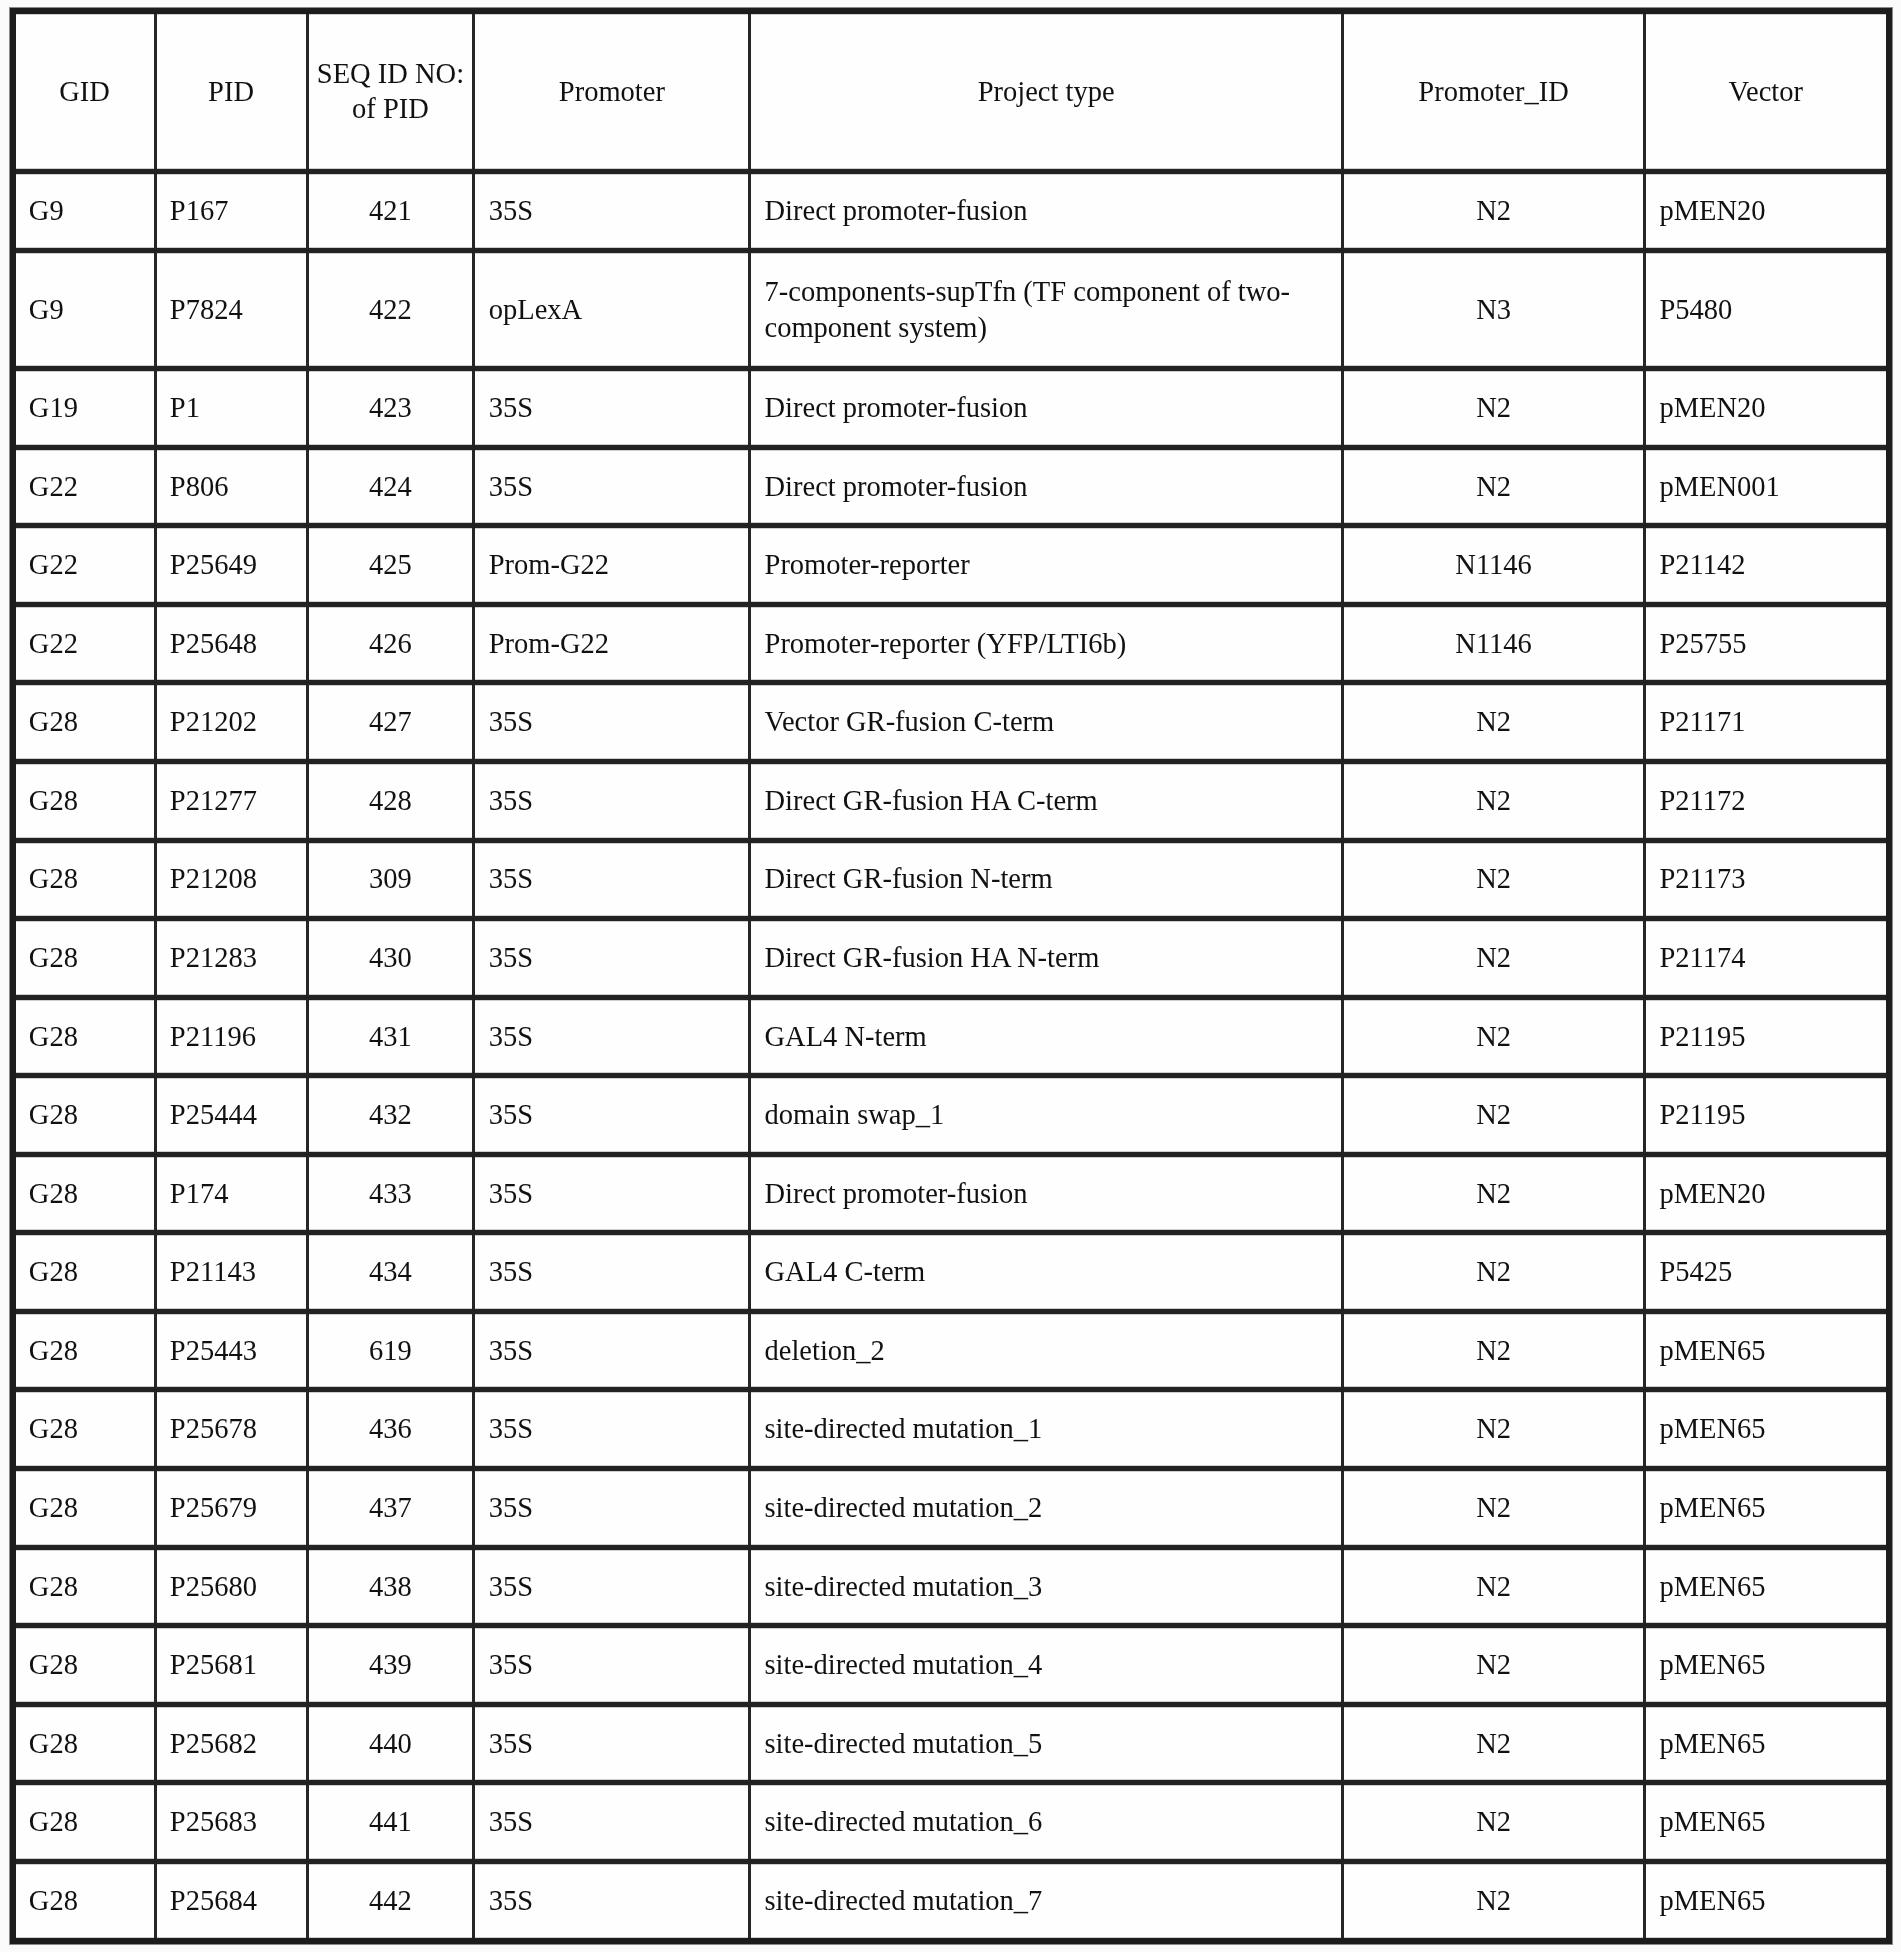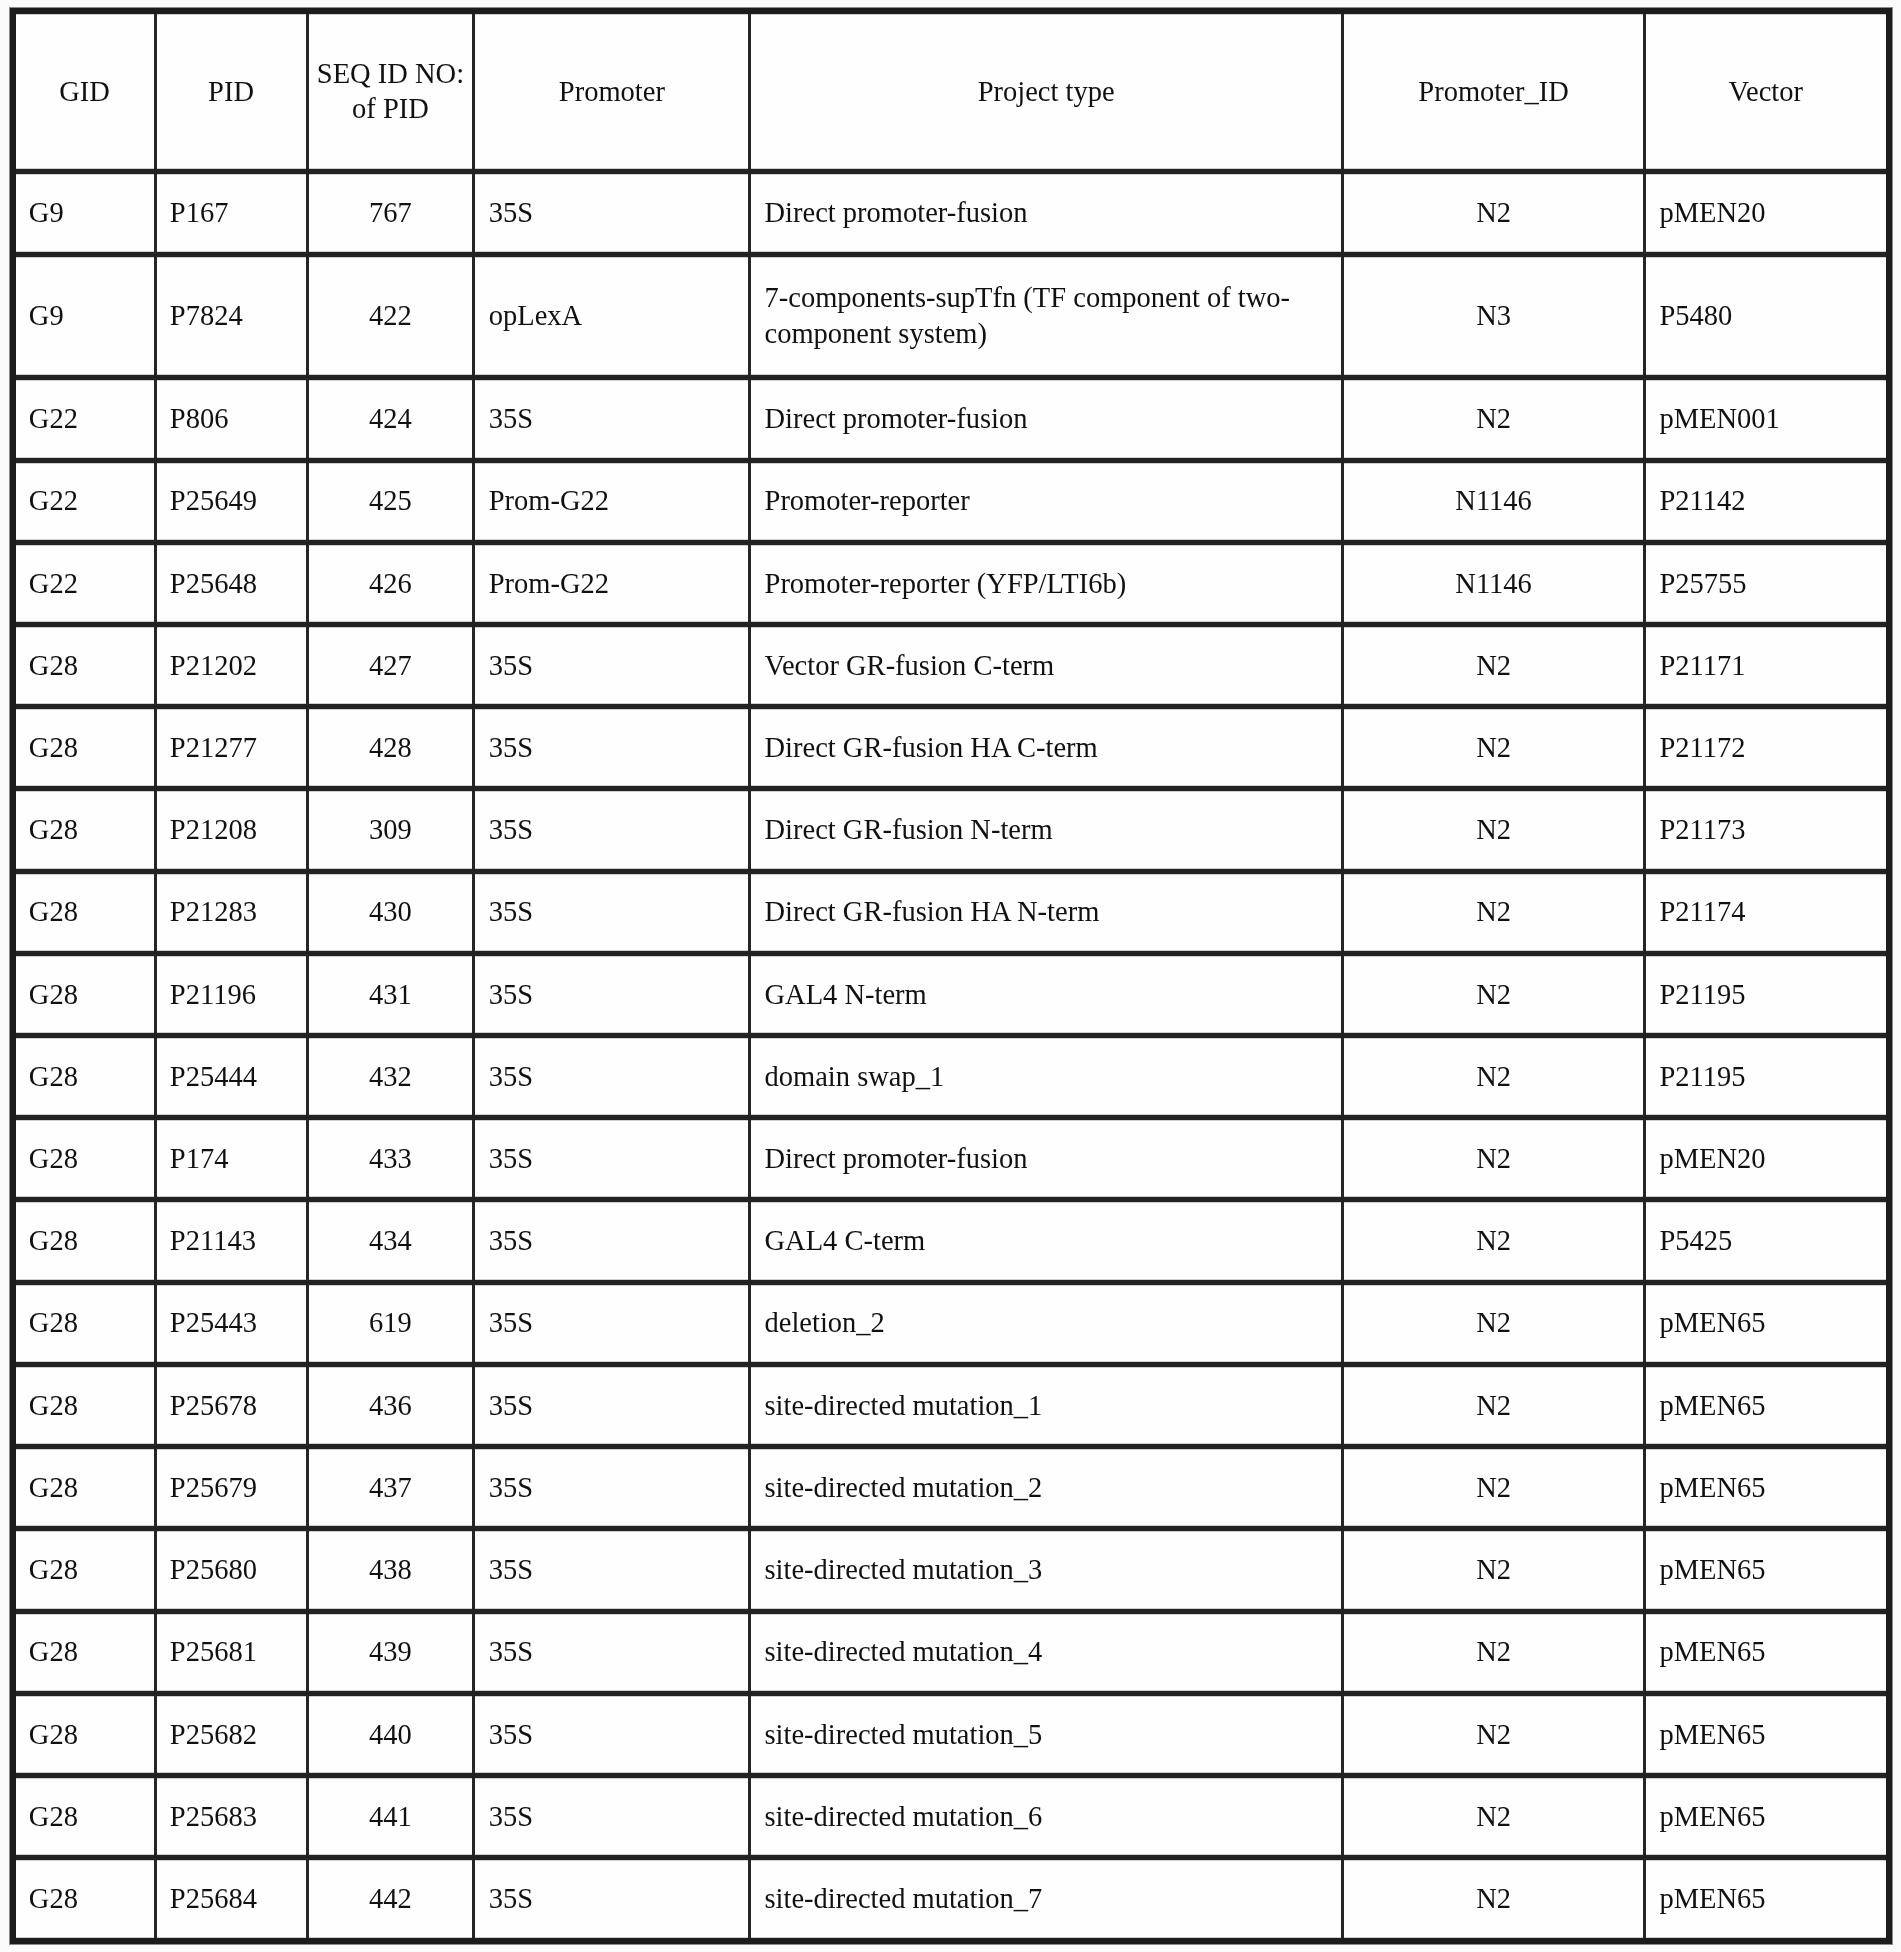--- a/index.html
+++ b/index.html
@@ -78,36 +78,45 @@
         <th>Promoter</th>
         <th>Project type</th>
         <th>Promoter_ID</th>
         <th>Vector</th>
       </tr>
     </thead>
     <tbody>
         <tr>
           <td class="col-0">G9</td>
           <td class="col-1">P167</td>
-          <td class="col-2">767</td>
+          <td class="col-2">421</td>
           <td class="col-3">35S</td>
           <td class="col-4">Direct promoter-fusion</td>
           <td class="col-5">N2</td>
           <td class="col-6">pMEN20</td>
         </tr>
         <tr>
           <td class="col-0">G9</td>
           <td class="col-1">P7824</td>
           <td class="col-2">422</td>
           <td class="col-3">opLexA</td>
           <td class="col-4">7-components-supTfn (TF component of two-component system)</td>
           <td class="col-5">N3</td>
           <td class="col-6">P5480</td>
         </tr>
         <tr>
+          <td class="col-0">G19</td>
+          <td class="col-1">P1</td>
+          <td class="col-2">423</td>
+          <td class="col-3">35S</td>
+          <td class="col-4">Direct promoter-fusion</td>
+          <td class="col-5">N2</td>
+          <td class="col-6">pMEN20</td>
+        </tr>
+        <tr>
           <td class="col-0">G22</td>
           <td class="col-1">P806</td>
           <td class="col-2">424</td>
           <td class="col-3">35S</td>
           <td class="col-4">Direct promoter-fusion</td>
           <td class="col-5">N2</td>
           <td class="col-6">pMEN001</td>
         </tr>
         <tr>
           <td class="col-0">G22</td>

